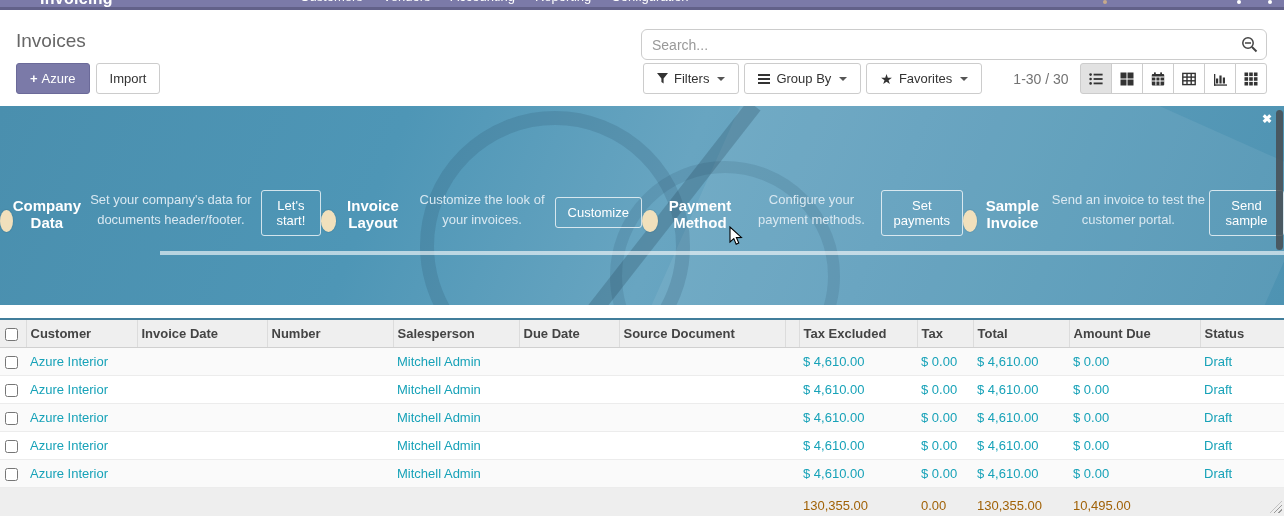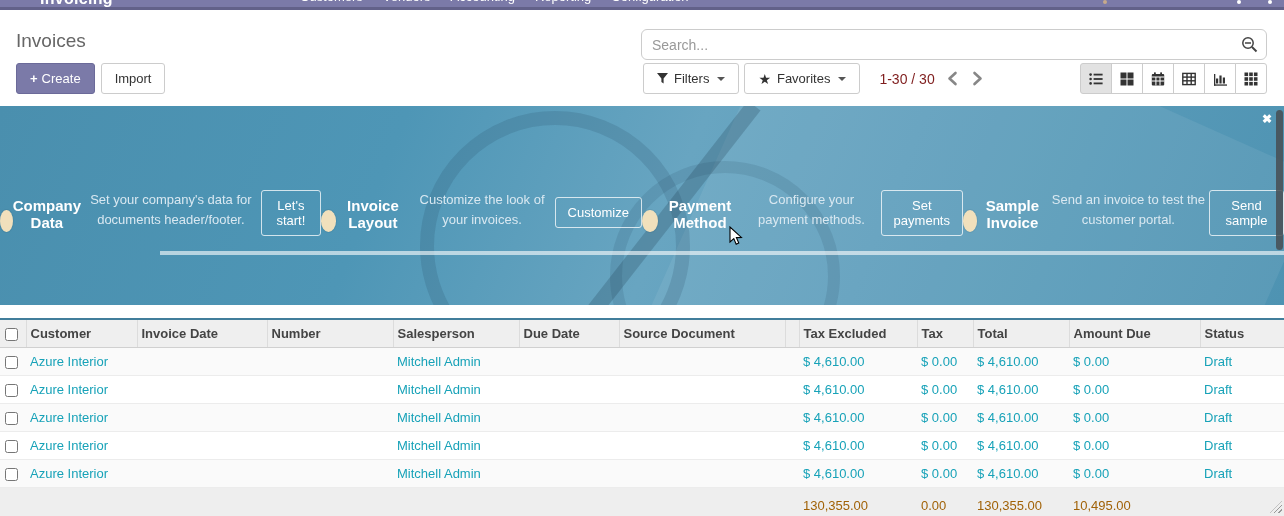--- a/index.html
+++ b/index.html
@@ -30,21 +30,21 @@
 
   .filter-bar { position:absolute; left:643px; top:63px; display:flex; align-items:center; gap:5px; }
   .fbtn { display:flex; align-items:center; gap:6px; background:#fff; border:1px solid #ccc; color:#333; }
   .caret { width:0; height:0; border-left:4px solid transparent; border-right:4px solid transparent;
            border-top:4px solid #555; margin-left:2px; }
   .bars { display:inline-block; width:12px; }
   .bars i { display:block; height:2px; background:#333; margin:2px 0; }
   .star { font-size:14px; color:#333; line-height:1; }
 
   .pager { display:flex; align-items:center; margin-left:14px; gap:10px; }
-  .pager-text { font-size:14px; color:#7f1d1d; }
+  .pager-text { font-size:14px; color:#737373;margin-left:12px; }
   .pager-nav { background:none; border:none; padding:2px; cursor:pointer; display:flex; }
 
   .view-switcher { position:absolute; right:17px; top:63px; display:flex; }
   .vbtn { width:32px; height:31px; background:#fff; border:1px solid #ccc; margin-left:-1px;
           display:flex; align-items:center; justify-content:center; cursor:pointer; padding:0; }
   .vbtn:first-child { border-radius:3px 0 0 3px; margin-left:0; }
   .vbtn:last-child { border-radius:0 3px 3px 0; }
   .vbtn.active { background:#e2e2e2; }
 
   
@@ -106,41 +106,50 @@
       <span class="nav-item">Configuration</span>
     </div>
   <span class="nav-dot" style="left:1103px; background:#c7a98b;"></span>
   <span class="nav-dot" style="left:1237px; background:#fff;"></span>
   <span class="nav-dot" style="left:1268px; background:#fff;"></span>
 </div>
 
 <div class="page-title">Invoices</div>
 
 <div class="left-buttons">
-  <button class="btn btn-create"><span class="plus">+</span><span>Create</span></button>
+  <button class="btn btn-create"><span class="plus">+</span><span>Azure</span></button>
   <button class="btn btn-import"><span>Import</span></button>
 </div>
 
 <div class="search-box">
   <input type="text" placeholder="Search..." style="">
   <span class="search-icon">
     <svg width="17" height="17" viewBox="0 0 17 17">
         <circle cx="7" cy="7" r="5.2" fill="none" stroke="#444" stroke-width="1.5"></circle>
         <line x1="4" y1="7" x2="10" y2="7" stroke="#444" stroke-width="1.5"></line>
         <line x1="11" y1="11" x2="15.5" y2="15.5" stroke="#444" stroke-width="2"></line>
       </svg>
   </span>
 </div>
 
 <div class="filter-bar">
   <button class="btn fbtn">
     <svg width="11" height="11" viewBox="0 0 11 11">
         <path d="M0 0 H11 L6.6 5.5 V10.5 L4.4 9 V5.5 Z" fill="#333"></path>
       </svg>
     <span>Filters</span>
+      <span class="caret"></span>
+  </button>
+  <button class="btn fbtn">
+    <span class="bars">
+        <i></i>
+        <i></i>
+        <i></i>
+      </span>
+    <span>Group By</span>
       <span class="caret"></span>
   </button>
   <button class="btn fbtn">
     <span class="star">★</span>
     <span>Favorites</span>
       <span class="caret"></span>
   </button>
   <div class="pager">
     <span class="pager-text">1-30 / 30</span>
     <button class="pager-nav">

